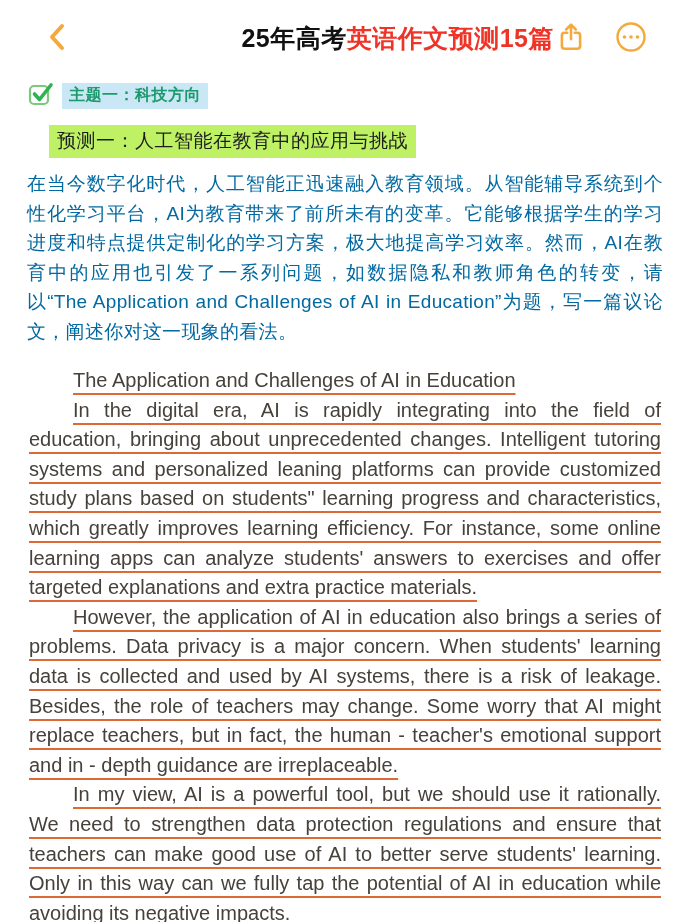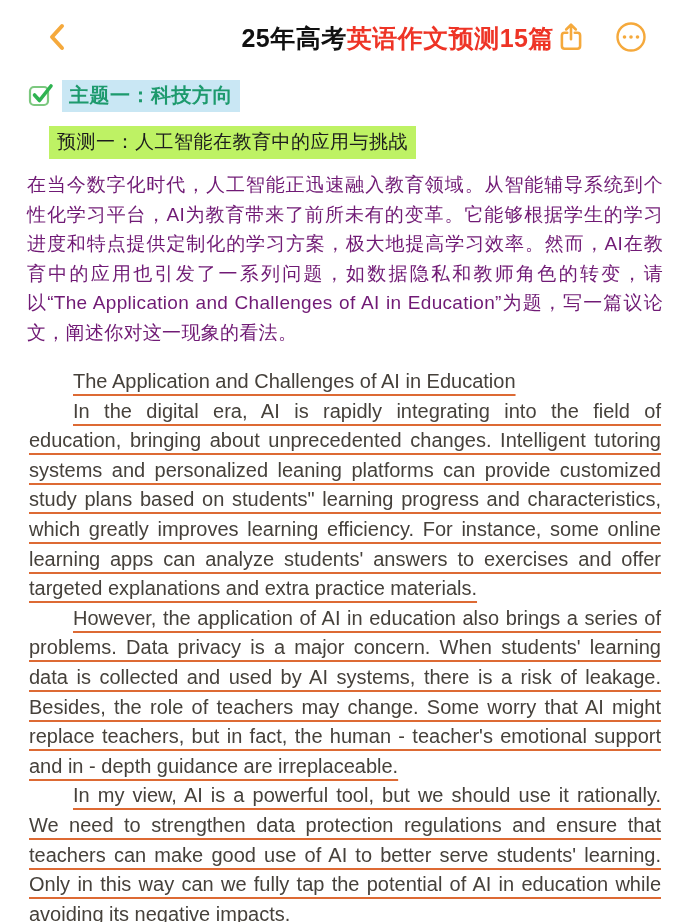--- a/index.html
+++ b/index.html
@@ -40,21 +40,21 @@
 
   
   .topic-row {
     display:flex; align-items:center; gap:8px;
     margin-top:14px;
   }
   .topic-label {
     display:inline-block;
     background:#c9e7f4;
     color:#1d9a6d;
-    font-size:20px; font-weight:bold;
+    font-size:16px; font-weight:bold;
     padding:2px 7px 3px 7px;
     letter-spacing:.5px;
   }
 
   
   .prediction-label {
     display:inline-block;
     background:#bef264;
     color:#1d1d1d;
     font-size:19px; font-weight:normal;
@@ -62,21 +62,21 @@
     margin:14px 0 0 22px;
     letter-spacing:.5px;
   }
 
   
   .prompt-cn {
     margin-top:11px;
     font-size:19px;
     line-height:29.5px;
     text-align:justify;
-    color:#701a75;
+    color:#0369a1;
     letter-spacing:.3px;
   }
 
   
   .essay {
     margin-top:20px;
     padding:0 2px;
     font-size:20px;
     line-height:29.6px;
     color:#46413b;

